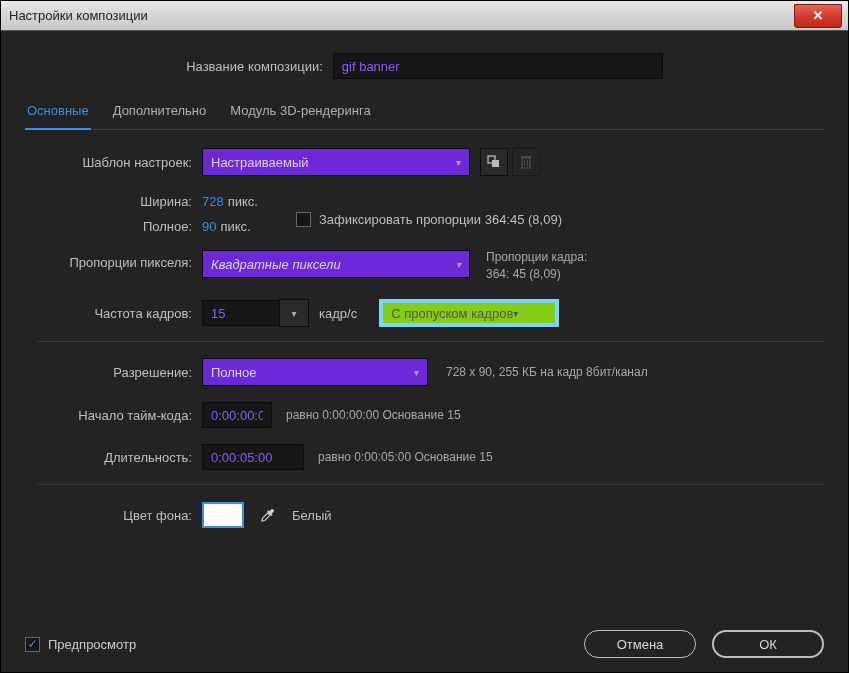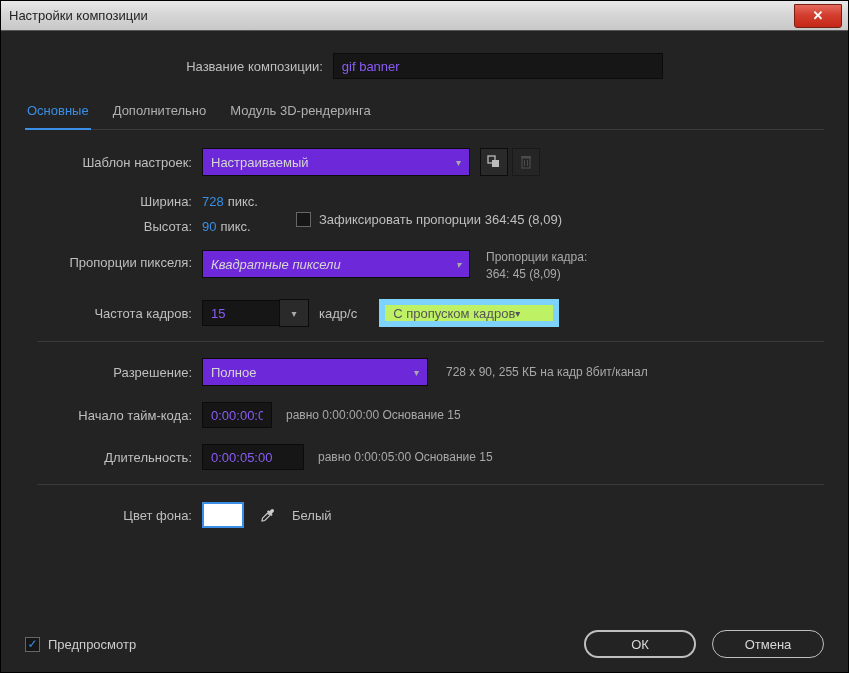--- a/index.html
+++ b/index.html
@@ -46,21 +46,21 @@
   .unit { color: #bfbfbf; font-size: 13px; margin-left: 4px; }
   .checkbox-row { display: flex; align-items: center; color: #bfbfbf; font-size: 13px; }
   .checkbox {
     width: 15px; height: 15px; border: 1px solid #666; background: #161616;
     margin-right: 8px; cursor: pointer; display: inline-flex; align-items: center; justify-content: center;
   }
   .checkbox.checked::after { content: "✓"; color: #3a8ee6; font-size: 12px; line-height: 1; }
   .info-text { color: #a8a8a8; font-size: 12px; }
   .section-divider { border-top: 1px solid #3a3a3a; margin: 14px 0 16px 0; }
   .fr-dropdown { width: 30px; height: 28px; background: #2a2a2a; border: 1px solid #0c0c0c; display:flex;align-items:center;justify-content:center;cursor:pointer; margin-left:-1px;}
-  .disabled-dd { background:#bef264; border:6px solid #7dd3fc; color:#555; height:28px; width:180px; display:flex;align-items:center;justify-content:flex-start;padding:0 8px; font-size:13px;}
+  .disabled-dd { background:#84cc16; border:4px solid #7dd3fc; color:#555; height:28px; width:180px; display:flex;align-items:center;justify-content:flex-start;padding:0 8px; font-size:13px;}
   .color-swatch {
     width: 42px; height: 26px; background: #ffffff; border: 2px solid #3a8ee6; cursor: pointer;
   }
   .eyedropper {
     width: 28px; height: 28px; display:flex;align-items:center;justify-content:center;
     cursor:pointer; color:#ccc;
   }
   .footer { margin-top: auto; display: flex; align-items: center; justify-content: space-between; padding-top: 14px; }
   .footer-left { display:flex; align-items:center; color:#ccc; font-size:13px; }
   .footer-right { display:flex; gap: 16px; }
@@ -125,21 +125,21 @@
       <div style="height:8px"></div>
 
       <div style="display:flex;">
         <div style="flex-shrink:0;">
           <div class="row">
             <span class="label label-col">Ширина:</span>
             <span class="value-link">728</span>
             <span class="unit">пикс.</span>
           </div>
           <div class="row">
-            <span class="label label-col">Высота:</span>
+            <span class="label label-col">Полное:</span>
             <span class="value-link">90</span>
             <span class="unit">пикс.</span>
           </div>
         </div>
         <div class="checkbox-row" style="margin-left:38px; align-self:center;">
           <span class="checkbox"></span>
           <span>Зафиксировать пропорции 364:45 (8,09)</span>
         </div>
       </div>
 
@@ -214,19 +214,19 @@
       </div>
 
     </div>
 
     <div class="footer">
       <div class="footer-left">
         <span class="checkbox checked"></span>
         <span>Предпросмотр</span>
       </div>
       <div class="footer-right">
+        <div class="btn">Отмена</div>
         <div class="btn primary">ОК</div>
-        <div class="btn">Отмена</div>
       </div>
     </div>
 
   </div>
 </div>
 
 </body></html>

